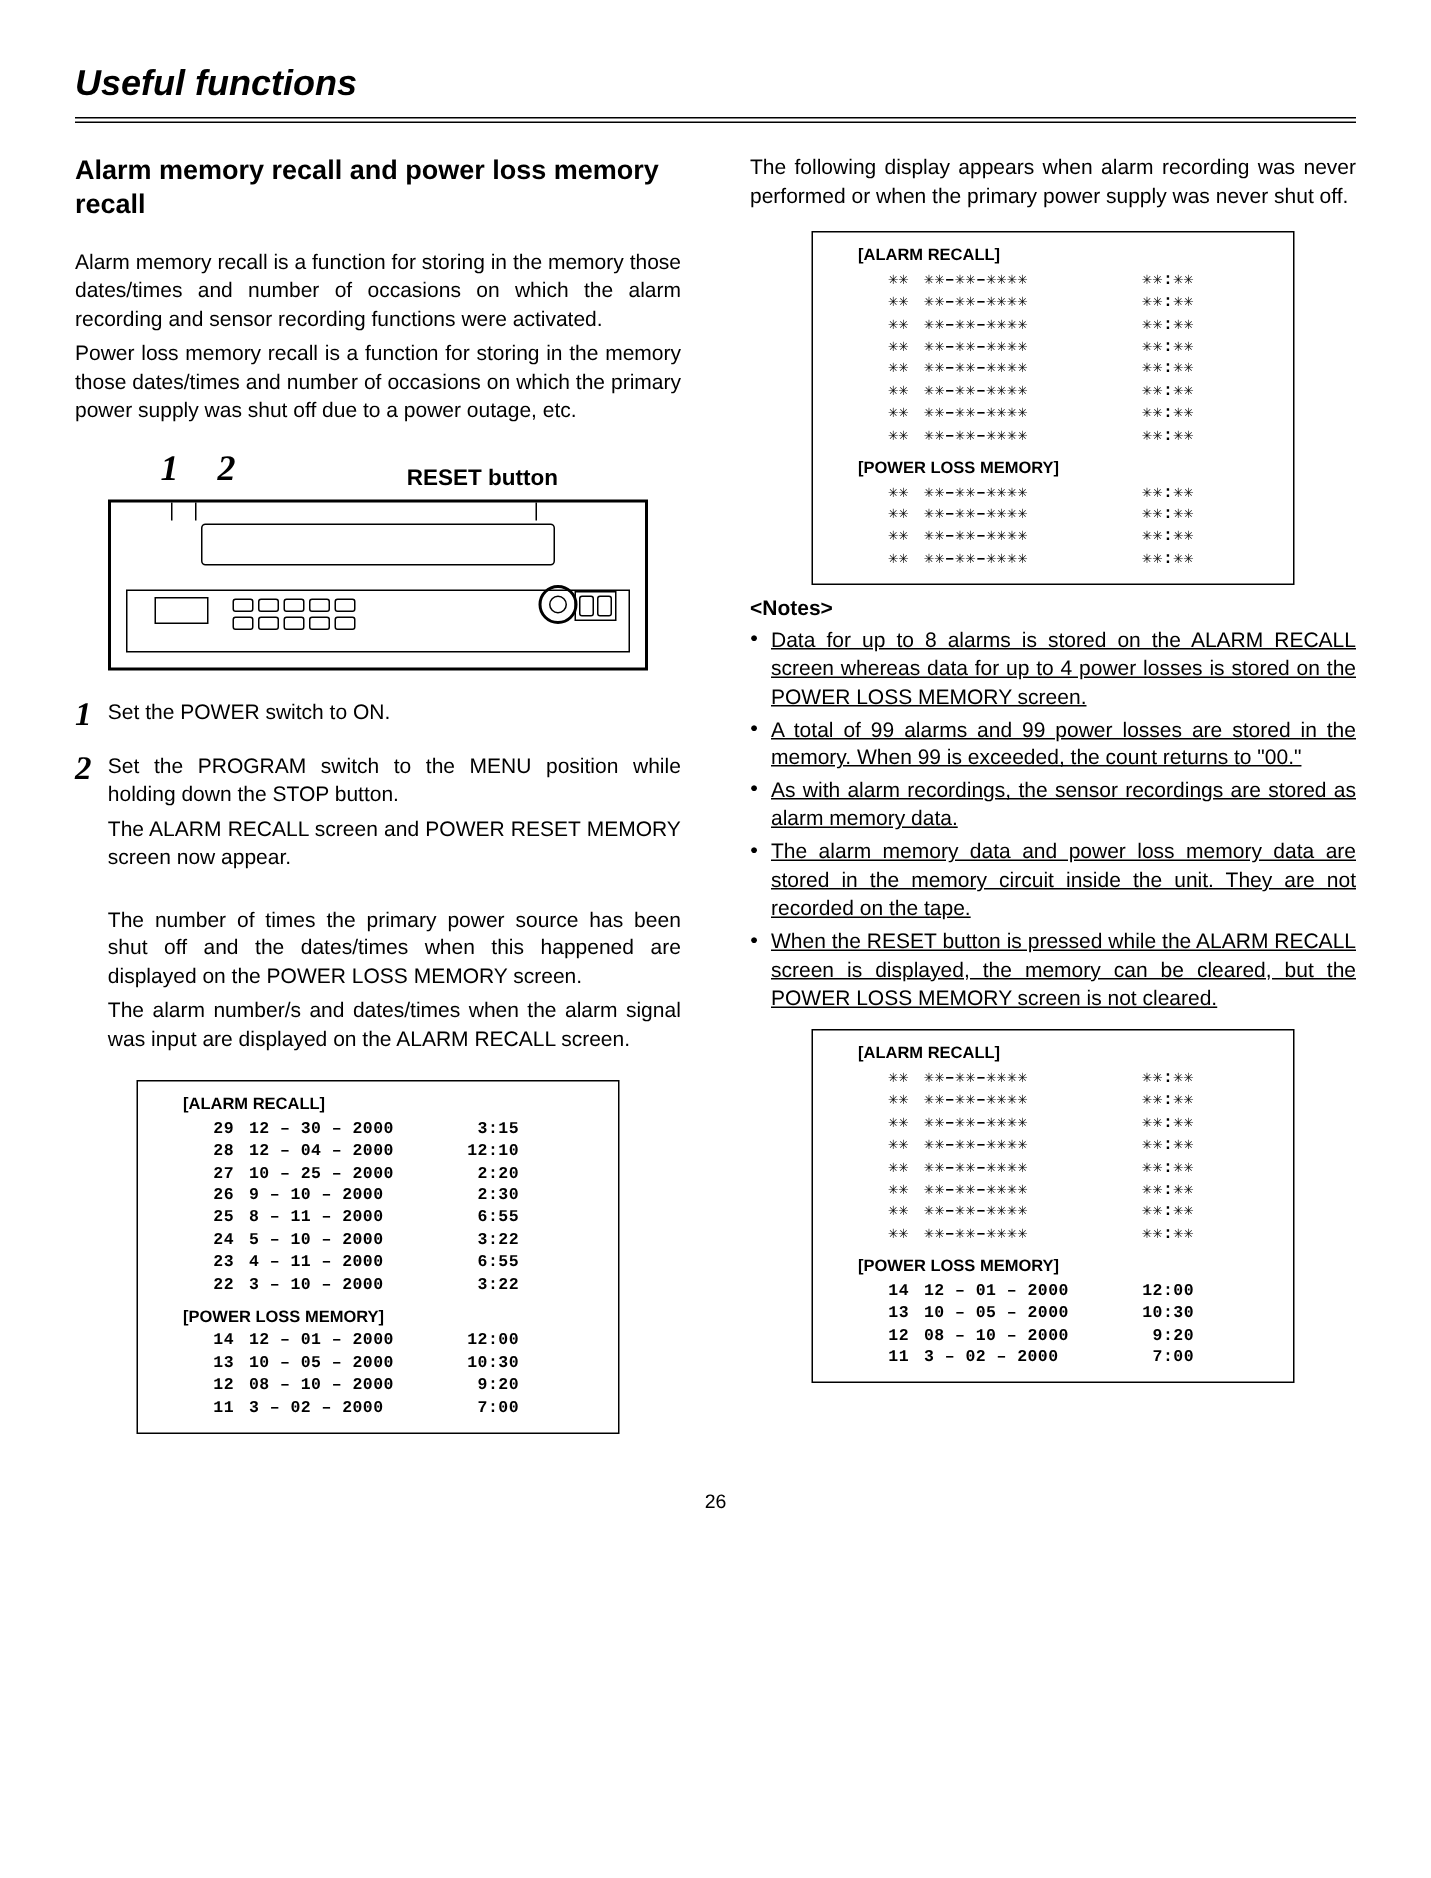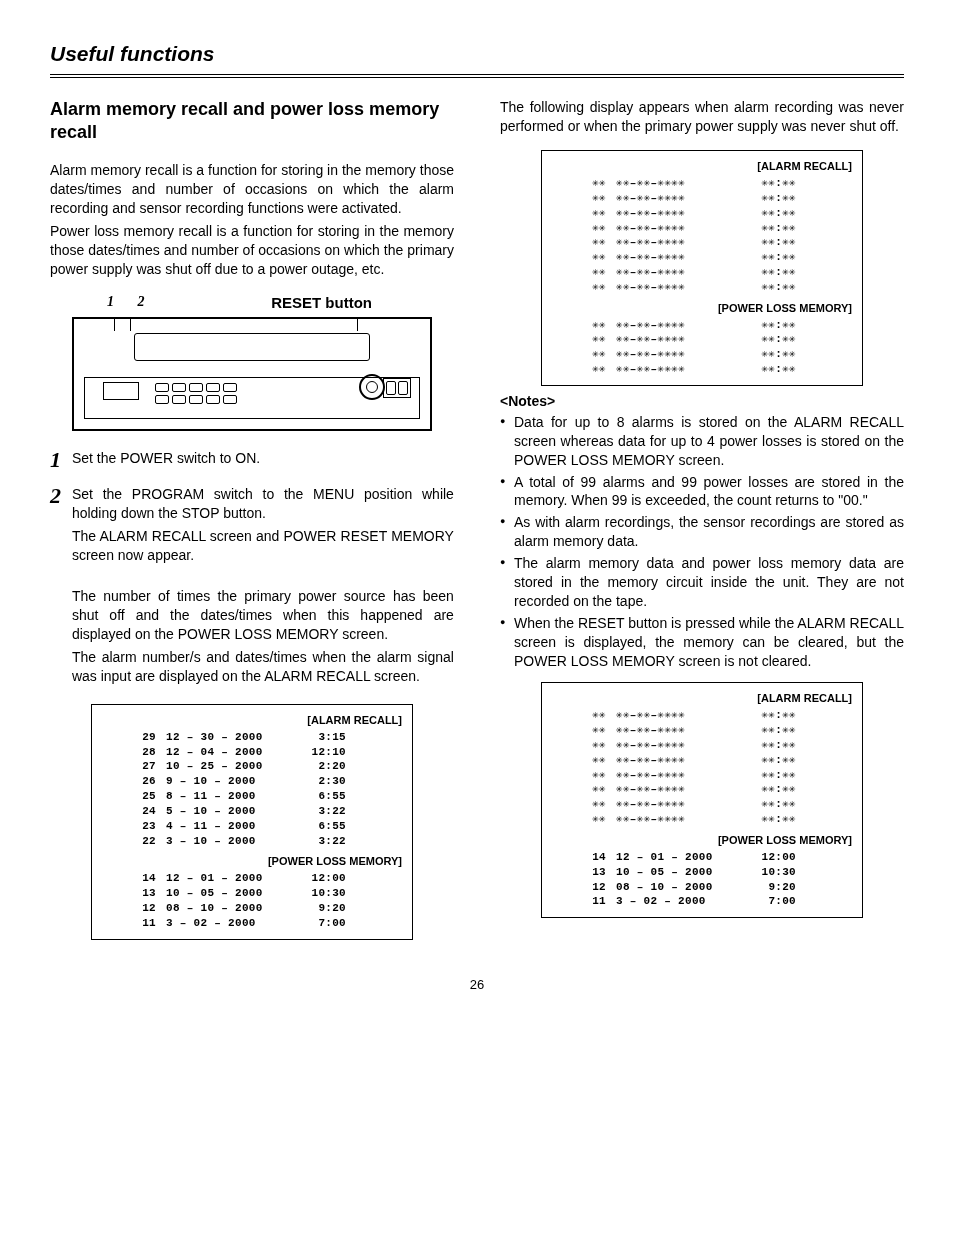--- a/index.html
+++ b/index.html
@@ -6,21 +6,21 @@
     font-family: Arial, Helvetica, sans-serif;
     color: #000;
     background: #fff;
     margin: 0;
     padding: 40px 50px 20px 50px;
     width: 854px;
     font-size: 14px;
     line-height: 1.35;
   }
   .page-title {
-    font-size: 21px;
+    font-size: 24px;
     font-style: italic;
     font-weight: bold;
     margin: 0 0 6px 0;
   }
   .thick-rule {
     border: none;
     border-top: 4px double #000;
     margin: 0 0 20px 0;
   }
   .columns {
@@ -68,43 +68,42 @@
   }
   .vcr-labels {
     display: flex;
     font-size: 12px;
     margin-bottom: 4px;
   }
   .vcr-labels .nums {
     font-family: "Times New Roman", serif;
     font-style: italic;
     font-weight: bold;
-    font-size: 14px;
+    font-size: 24px;
     letter-spacing: 10px;
     padding-left: 35px;
     flex: 1;
   }
   .vcr-labels .reset {
     font-weight: bold;
     font-size: 15px;
     padding-right: 60px;
     align-self: flex-end;
   }
   .screenbox {
     border: 1.5px solid #000;
     padding: 6px 10px 8px 10px;
     margin: 8px auto 6px auto;
     width: 300px;
     font-size: 11px;
     font-weight: bold;
     font-family: Arial, Helvetica, sans-serif;
   }
   .screenbox .hdr {
-    margin: 2px 0 2px 0;
-    text-align: right;
+    margin: 2px 0 2px 20px;
   }
   .screenbox .row {
     display: flex;
     padding-left: 20px;
     font-family: "Courier New", monospace;
     font-size: 11px;
     letter-spacing: 0.3px;
   }
   .screenbox .row span:nth-child(1){width:34px;text-align:right;padding-right:10px;}
   .screenbox .row span:nth-child(2){width:120px;}
@@ -116,20 +115,21 @@
   ul.notes {
     list-style: none;
     padding: 0;
     margin: 0;
   }
   ul.notes > li {
     position: relative;
     padding-left: 14px;
     margin-bottom: 3px;
     text-align: justify;
+    text-decoration: underline;
   }
   ul.notes > li::before {
     content: "●";
     position: absolute;
     left: 0;
     top: 2px;
     font-size: 9px;
   }
   .page-num {
     text-align: center;

